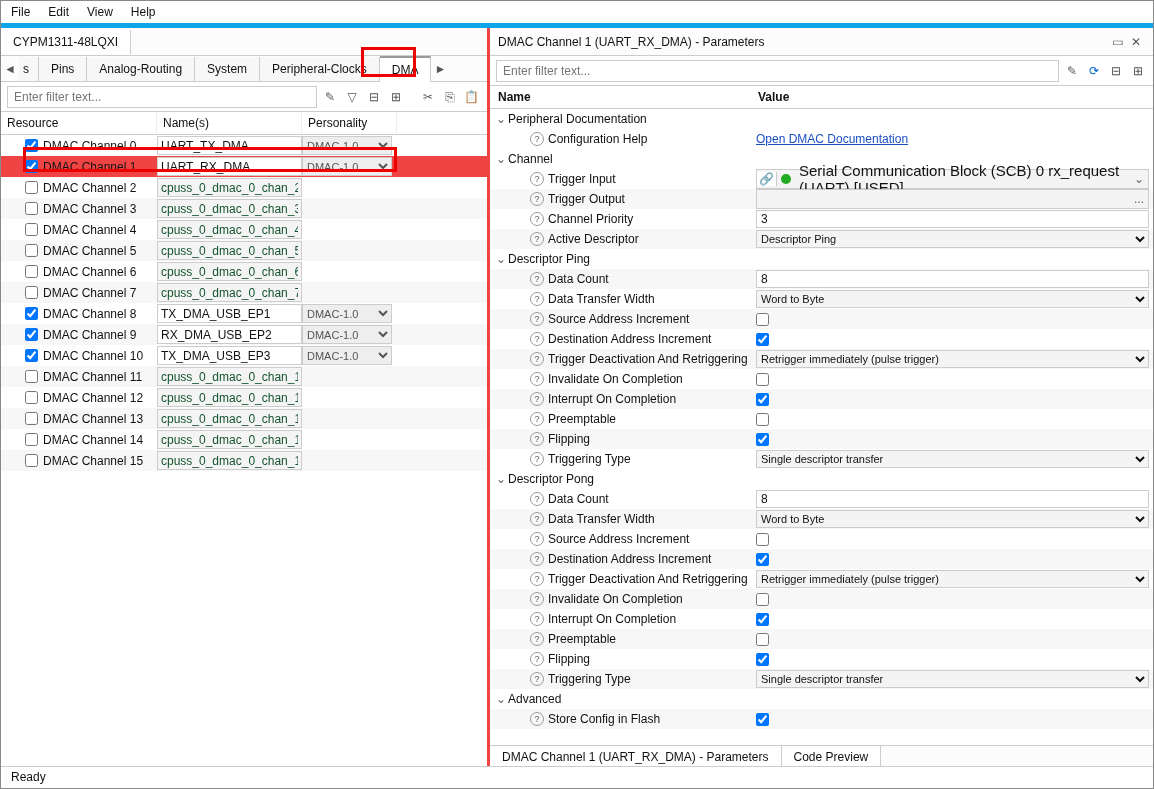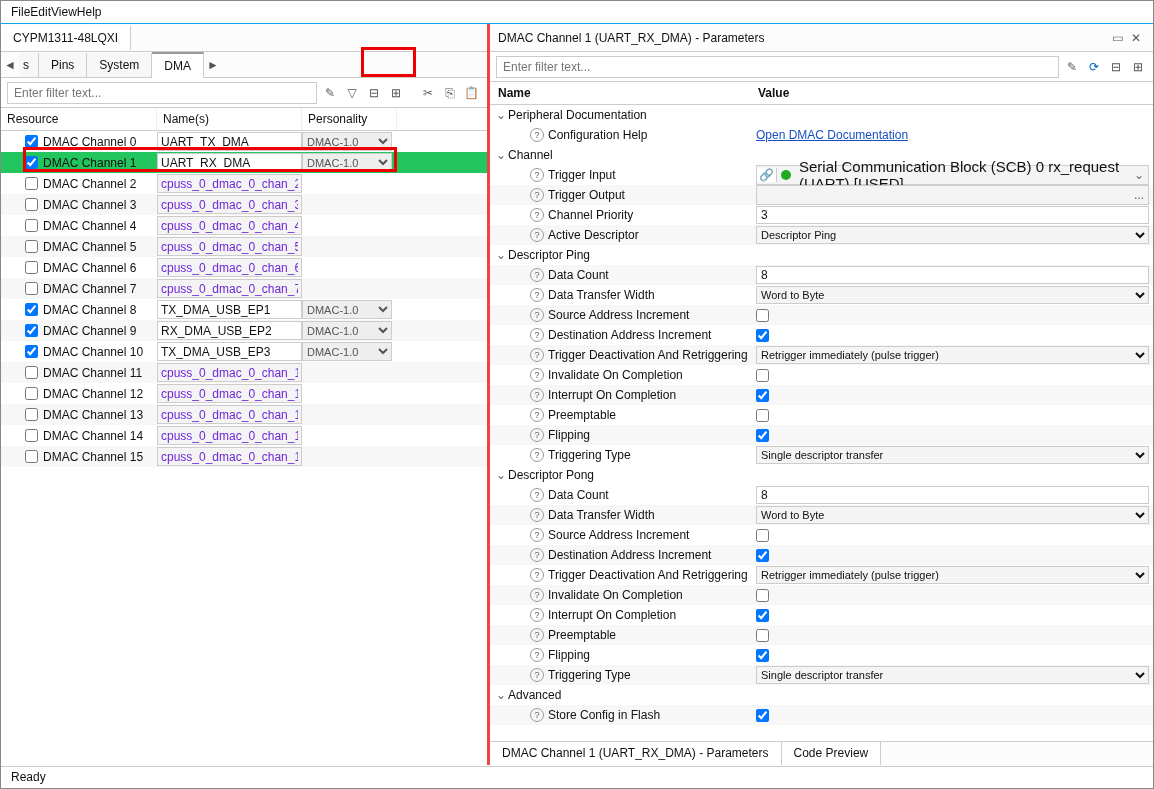--- a/index.html
+++ b/index.html
@@ -1,41 +1,41 @@
 <!DOCTYPE html>
 <html><head>
 <meta charset="utf-8">
 <style>
 *{box-sizing:border-box;margin:0;padding:0;font-family:"Segoe UI",Tahoma,sans-serif;font-size:12px;color:#111}
 body{background:#fff;width:1154px;height:789px;border:1px solid #888;position:relative;overflow:hidden}
-.menubar{display:flex;padding:4px 10px;border-bottom:1px solid #0ea5e9;background:#fff}
+.menubar{display:flex;gap:18px;padding:4px 10px;border-bottom:5px solid #0ea5e9;background:#fff}
 .menubar span{cursor:pointer}
 .split{display:flex;height:741px}
 .left{width:489px;border-right:3px solid #ef4444;display:flex;flex-direction:column}
 .right{flex:1;display:flex;flex-direction:column}
 .tabbar{display:flex;align-items:center;border-bottom:1px solid #ccc;height:28px;background:#fcfcfc}
 .tab{padding:5px 12px;border-right:1px solid #ccc;background:#f7f7f7;cursor:pointer}
 .tab.active{background:#fff;border-top:2px solid #999}
 .titletab{padding:5px 12px;background:#fff;border-right:1px solid #ccc;flex:0 0 auto}
 .toolbar{display:flex;align-items:center;gap:4px;padding:3px 6px;border-bottom:1px solid #ccc;background:#fff;height:30px}
 .toolbar input{flex:1;border:1px solid #ccc;padding:3px 6px;height:22px;color:#888}
 .iconbtn{width:18px;height:18px;display:inline-flex;align-items:center;justify-content:center;cursor:pointer;color:#555}
 .headerrow{display:flex;border-bottom:1px solid #ccc;background:#fff;font-weight:400}
 .headerrow>div{padding:4px 6px;border-right:1px solid #eee}
 .col-res{width:156px}.col-name{width:145px}.col-pers{width:95px}
 .rows{flex:1;overflow:auto}
 .row{display:flex;align-items:center;height:21px}
 .row:nth-child(even){background:#f7f7f7}
-.row.sel{background:#22c55e}
+.row.sel{background:#ef4444}
 .row .cb{width:20px;margin-left:20px;display:flex;align-items:center;justify-content:center}
 .row .cb input{width:13px;height:13px}
 .row .lbl{flex:0 0 116px;padding-left:2px}
 .row .nm{flex:0 0 145px}
 .row .nm input{width:100%;border:1px solid #ccc;padding:1px 3px;height:19px;background:#fff}
-.row .nm input.gray{color:#6d28d9;background:#f4f4f4}
+.row .nm input.gray{color:#14532d;background:#f4f4f4}
 .row .pers{flex:0 0 90px}
 .row .pers select{width:100%;border:1px solid #ccc;height:19px;font-size:11px;background:#eee;color:#555}
 .hl-red{position:absolute;border:3px solid #e00;pointer-events:none}
 .right .titlebar{display:flex;align-items:center;padding:4px 8px;border-bottom:1px solid #ccc;background:#fcfcfc;height:28px}
 .right .titlebar .t{flex:1}
 .params{flex:1;overflow:auto}
 .phead{display:flex;border-bottom:1px solid #ccc;padding:4px 8px;font-weight:700;background:#fff}
 .phead .n{flex:0 0 260px}
 .grp,.prow{display:flex;align-items:center;min-height:20px}
 .grp{padding:2px 4px;font-weight:400}
@@ -73,21 +73,23 @@
 <div class="split">
 
   <div class="left">
     <div class="tabbar">
       <div class="titletab">CYPM1311-48LQXI</div>
     </div>
     <div class="tabbar" style="height:26px">
       <span class="iconbtn">◄</span>
       <div class="tab" style="width:20px;padding:5px 4px">s</div>
       <div class="tab">Pins</div>
+      <div class="tab">Analog-Routing</div>
       <div class="tab">System</div>
+      <div class="tab">Peripheral-Clocks</div>
       <div class="tab active">DMA</div>
       <span class="iconbtn">►</span>
     </div>
     <div class="toolbar">
       <input placeholder="Enter filter text..." style="">
       <span class="iconbtn">✎</span>
       <span class="iconbtn">▽</span>
       <span class="iconbtn">⊟</span>
       <span class="iconbtn">⊞</span>
       <span style="width:6px"></span>

